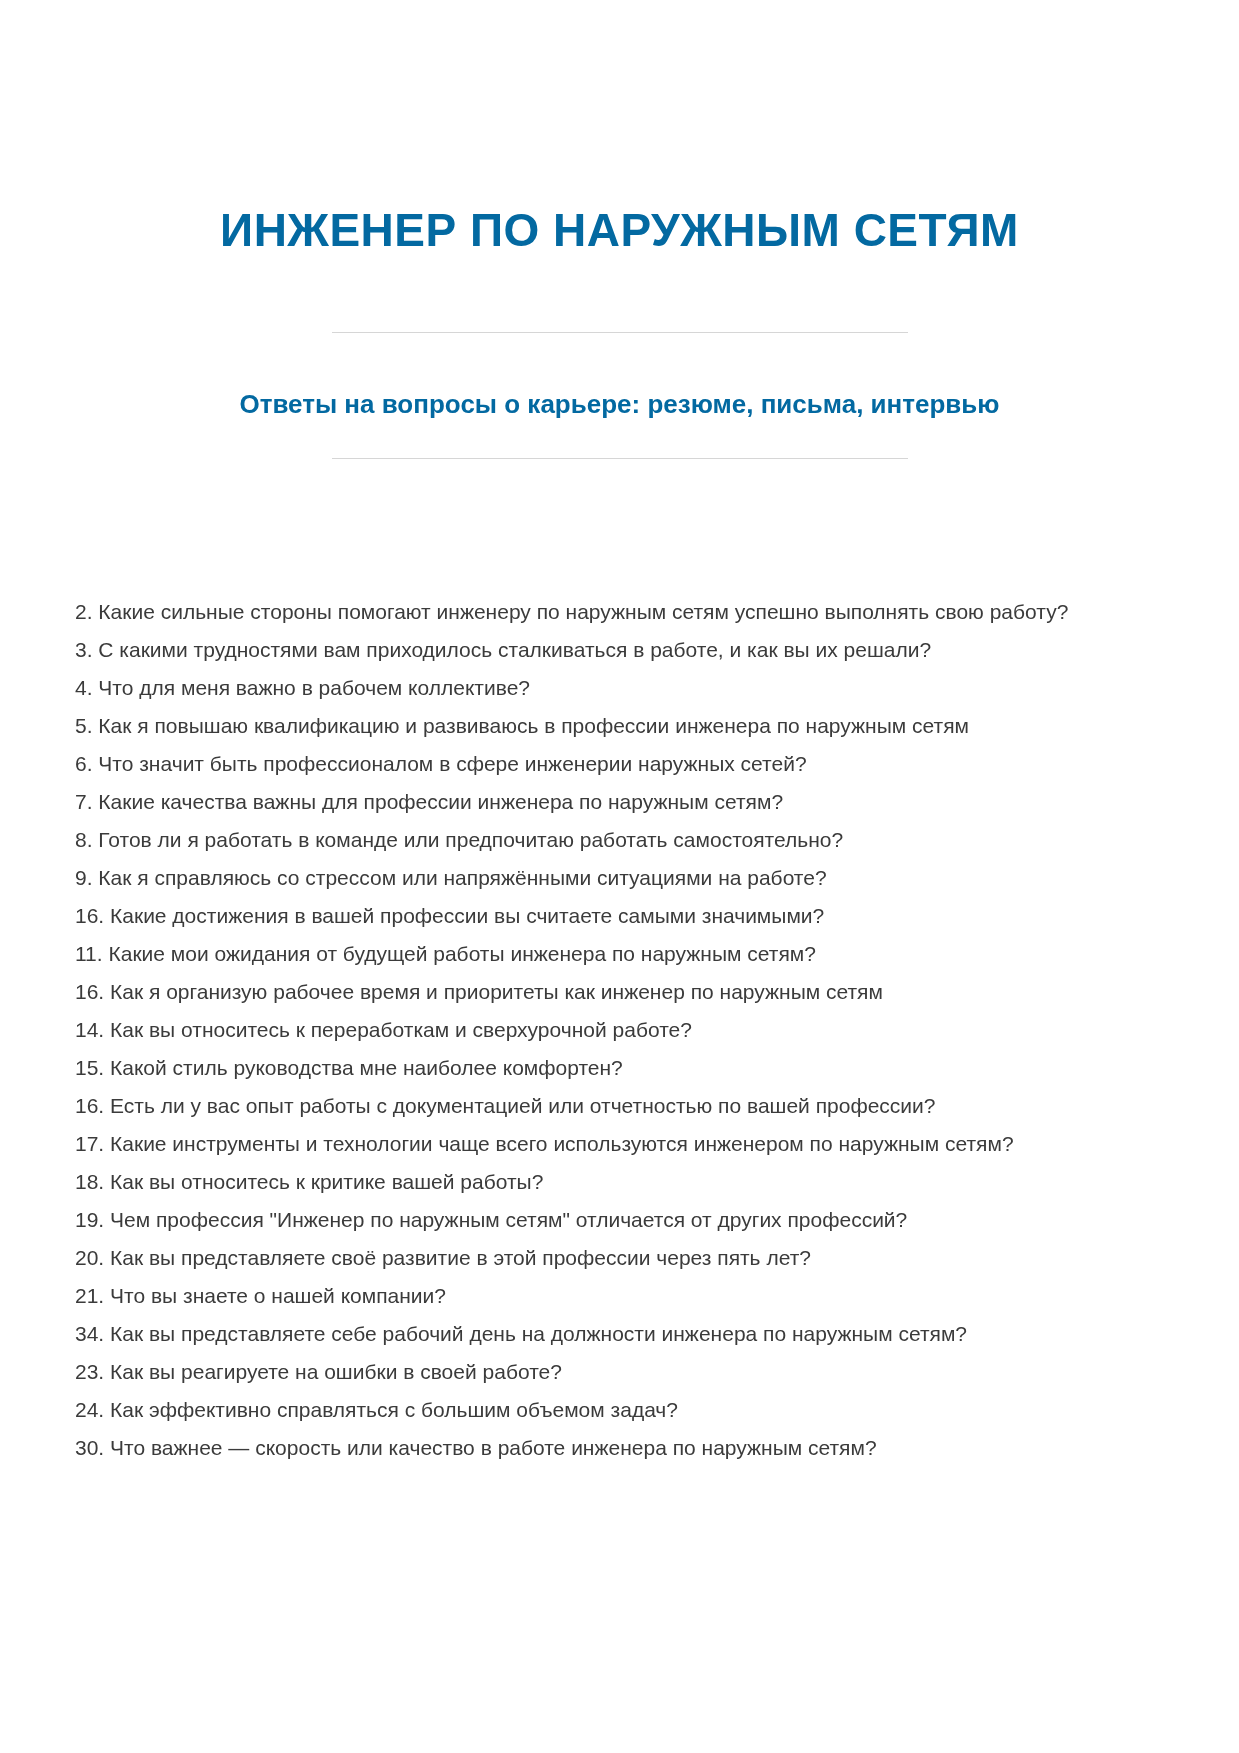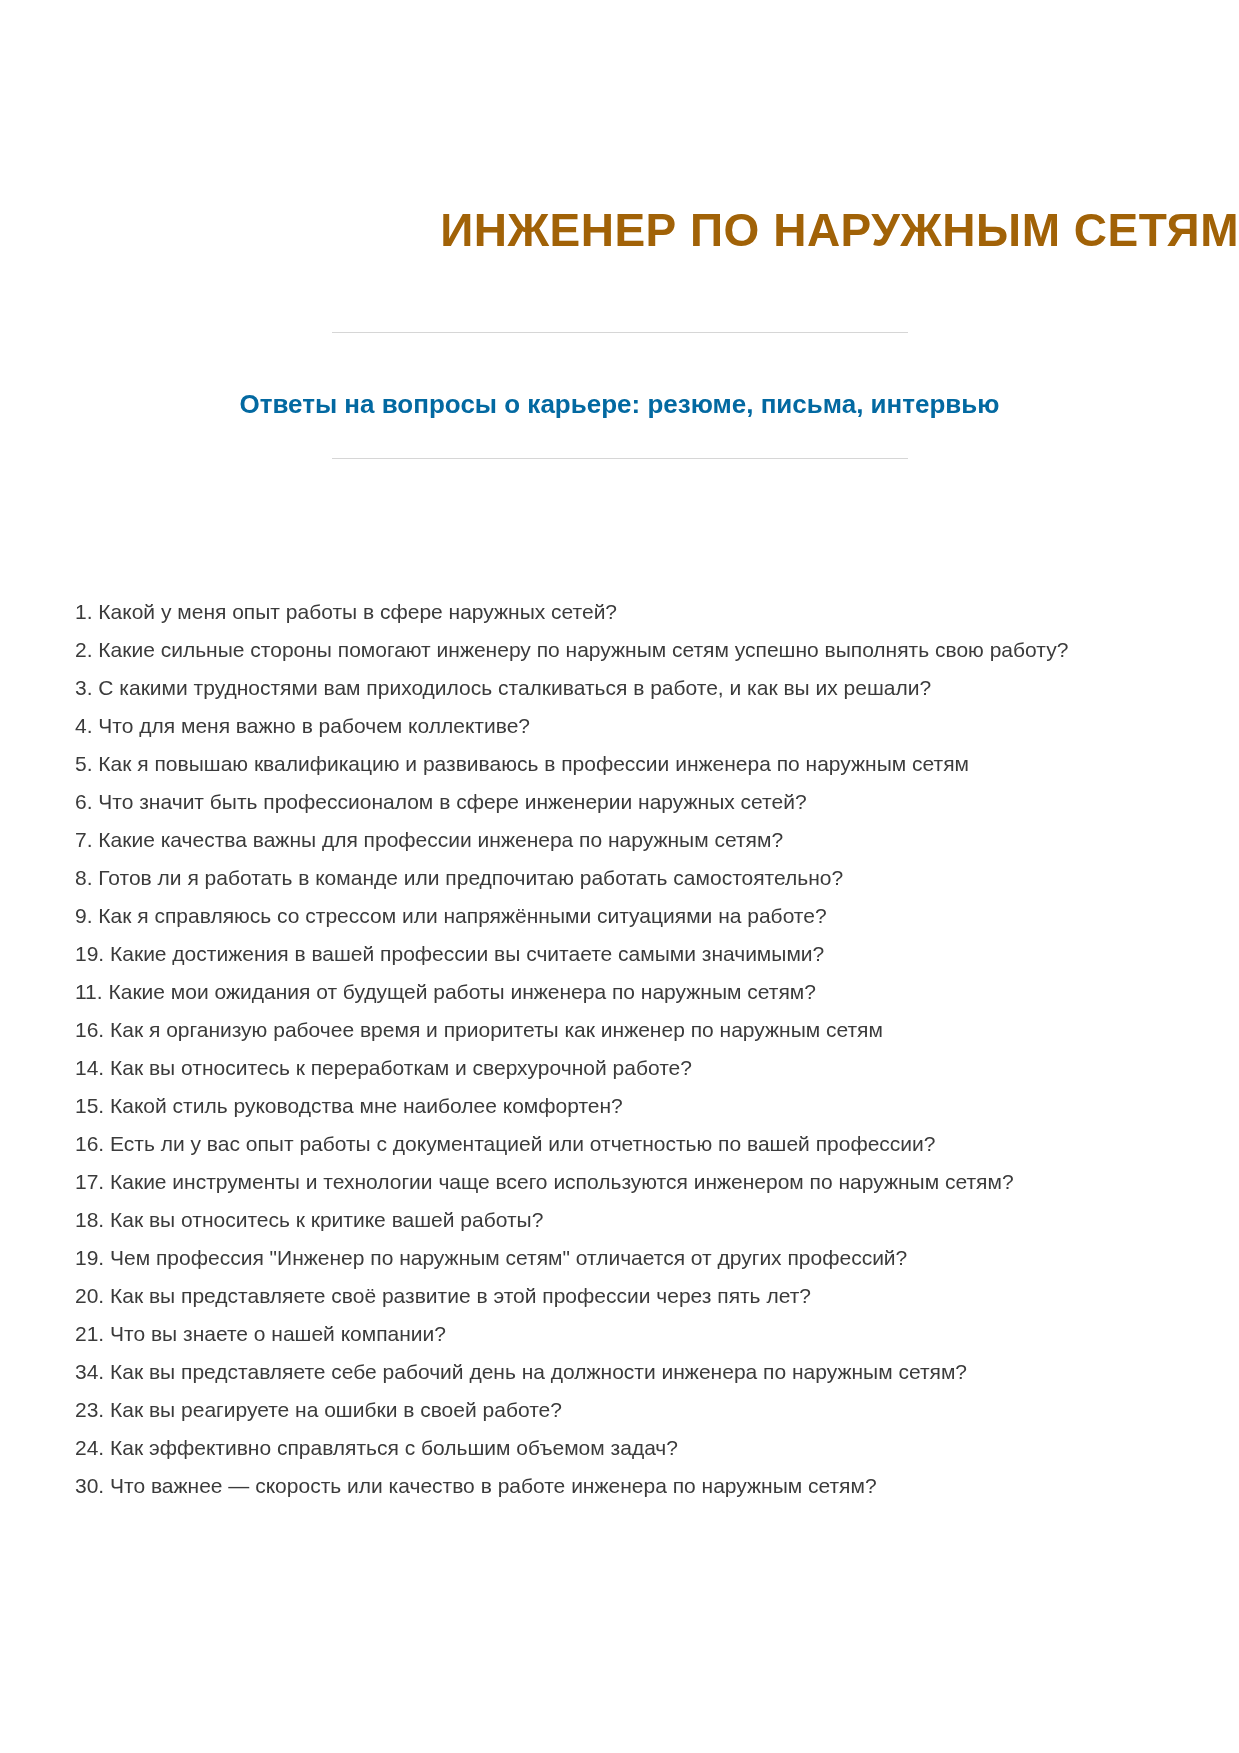--- a/index.html
+++ b/index.html
@@ -16,25 +16,25 @@
     overflow: hidden;
   }
   .page {
     width: 1239px;
     height: 1753px;
     background: #ffffff;
     position: relative;
   }
   .doc-title {
     padding-top: 172px;
-    text-align: right;
+    text-align: center;
     font-size: 46px;
     font-weight: 700;
     letter-spacing: 0.5px;
-    color: #a16207;
+    color: #0369a1;
     line-height: 1.2;
   }
   .divider {
     width: 576px;
     height: 1px;
     background: #d6d6d6;
     margin: 0 auto;
     border: none;
   }
   .divider-top { margin-top: 74px; }
@@ -67,30 +67,29 @@
 
   <h1 class="doc-title">ИНЖЕНЕР ПО НАРУЖНЫМ СЕТЯМ</h1>
 
   <hr class="divider divider-top">
 
   <h2 class="doc-subtitle">Ответы на вопросы о карьере: резюме, письма, интервью</h2>
 
   <hr class="divider divider-bottom">
 
   <div class="questions-list">
-      <div class="question-item">1. Какой у меня опыт работы в сфере наружных сетей?</div>
       <div class="question-item">2. Какие сильные стороны помогают инженеру по наружным сетям успешно выполнять свою работу?</div>
       <div class="question-item">3. С какими трудностями вам приходилось сталкиваться в работе, и как вы их решали?</div>
       <div class="question-item">4. Что для меня важно в рабочем коллективе?</div>
       <div class="question-item">5. Как я повышаю квалификацию и развиваюсь в профессии инженера по наружным сетям</div>
       <div class="question-item">6. Что значит быть профессионалом в сфере инженерии наружных сетей?</div>
       <div class="question-item">7. Какие качества важны для профессии инженера по наружным сетям?</div>
       <div class="question-item">8. Готов ли я работать в команде или предпочитаю работать самостоятельно?</div>
       <div class="question-item">9. Как я справляюсь со стрессом или напряжёнными ситуациями на работе?</div>
-      <div class="question-item">19. Какие достижения в вашей профессии вы считаете самыми значимыми?</div>
+      <div class="question-item">16. Какие достижения в вашей профессии вы считаете самыми значимыми?</div>
       <div class="question-item">11. Какие мои ожидания от будущей работы инженера по наружным сетям?</div>
       <div class="question-item">16. Как я организую рабочее время и приоритеты как инженер по наружным сетям</div>
       <div class="question-item">14. Как вы относитесь к переработкам и сверхурочной работе?</div>
       <div class="question-item">15. Какой стиль руководства мне наиболее комфортен?</div>
       <div class="question-item">16. Есть ли у вас опыт работы с документацией или отчетностью по вашей профессии?</div>
       <div class="question-item">17. Какие инструменты и технологии чаще всего используются инженером по наружным сетям?</div>
       <div class="question-item">18. Как вы относитесь к критике вашей работы?</div>
       <div class="question-item">19. Чем профессия "Инженер по наружным сетям" отличается от других профессий?</div>
       <div class="question-item">20. Как вы представляете своё развитие в этой профессии через пять лет?</div>
       <div class="question-item">21. Что вы знаете о нашей компании?</div>

